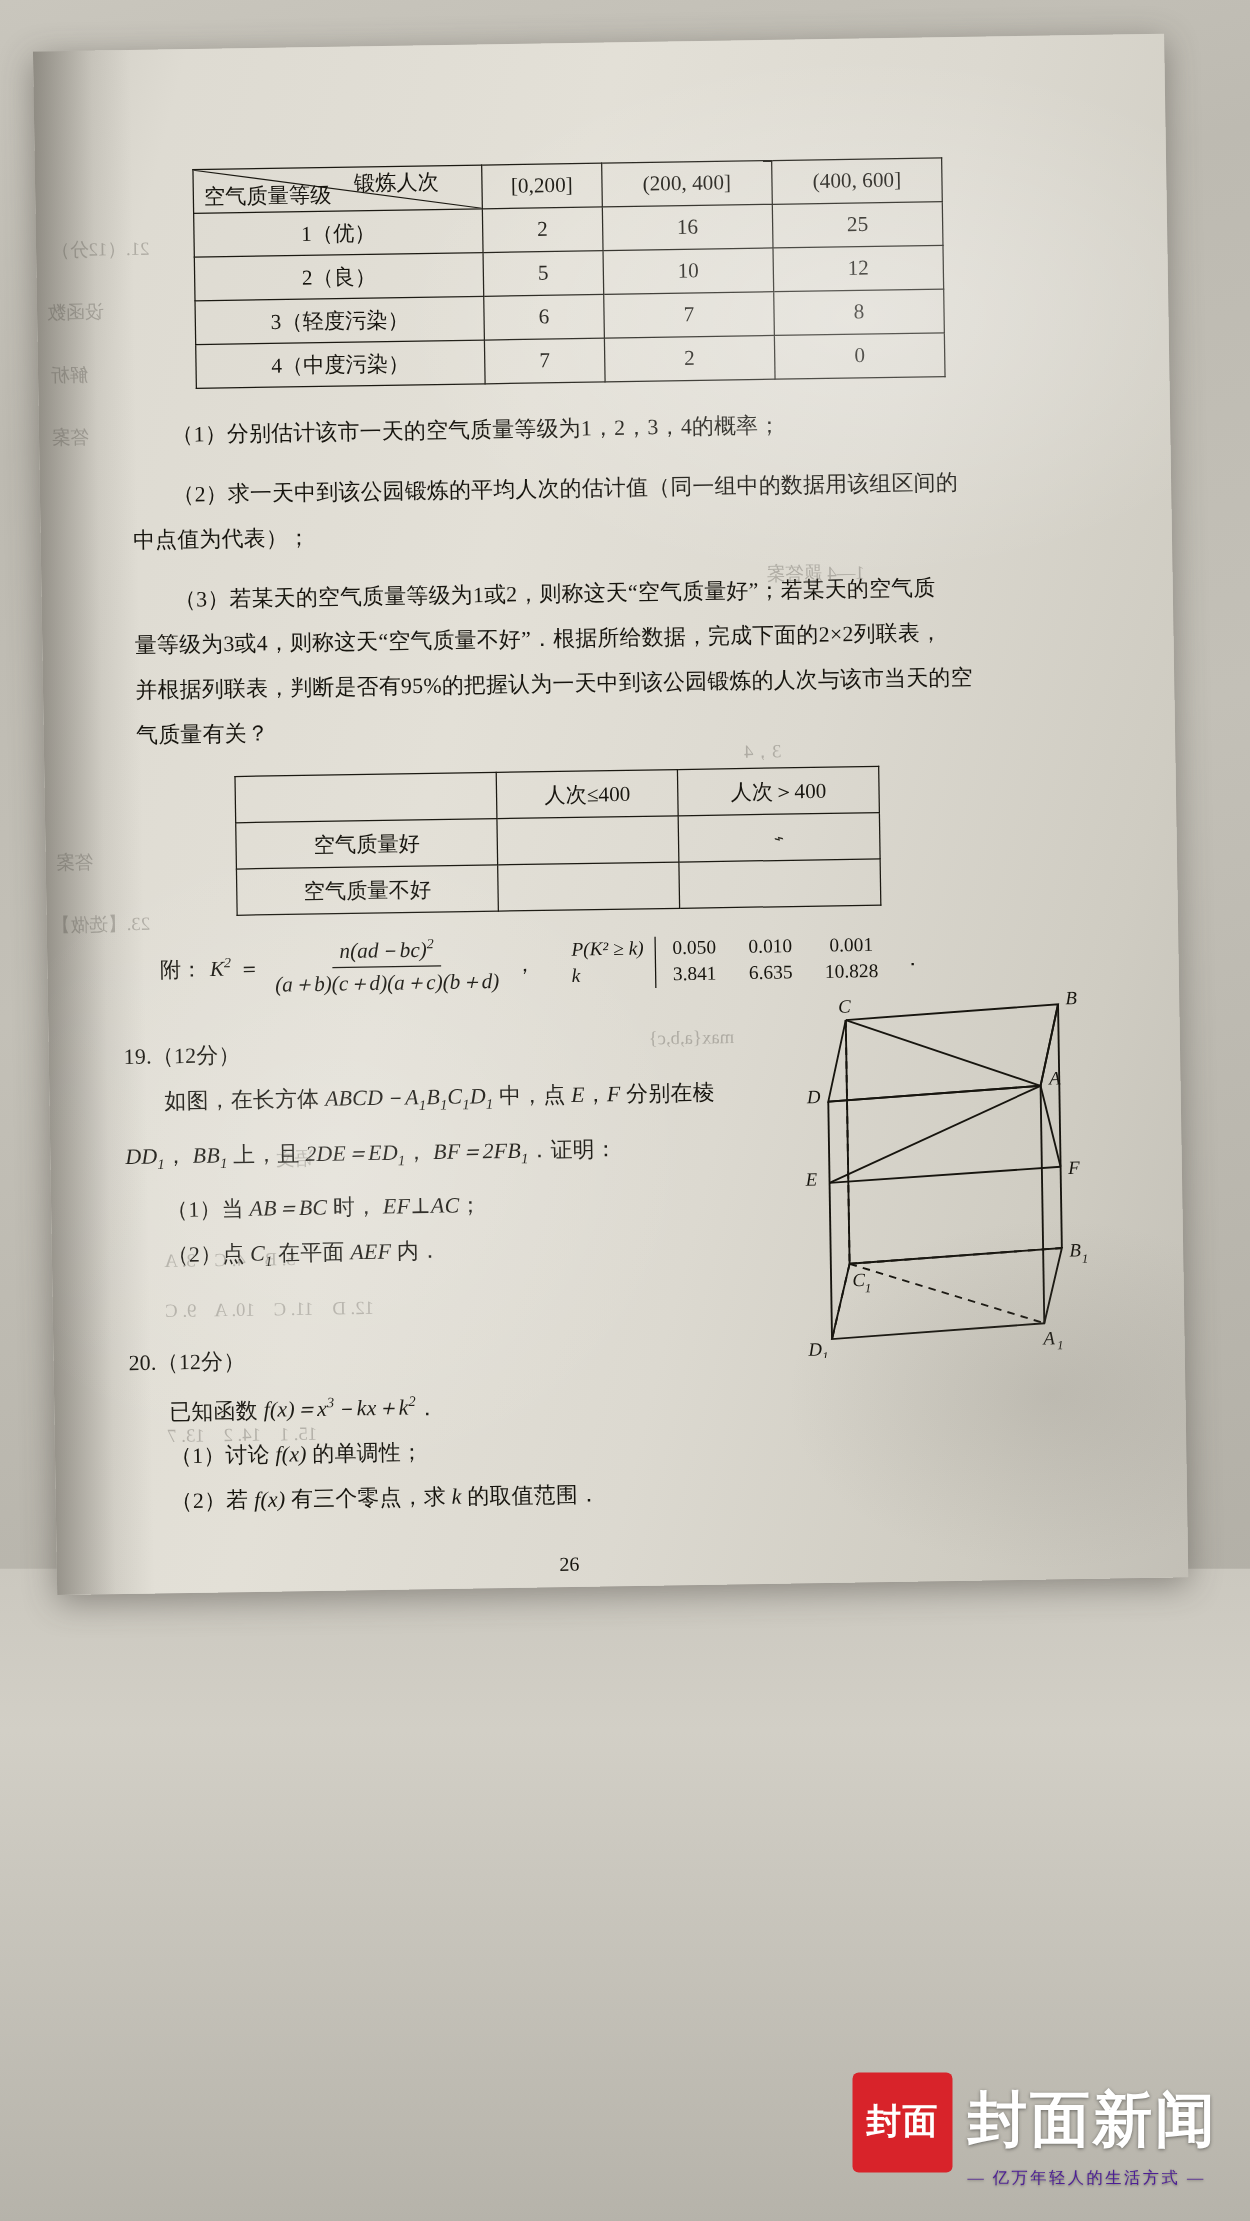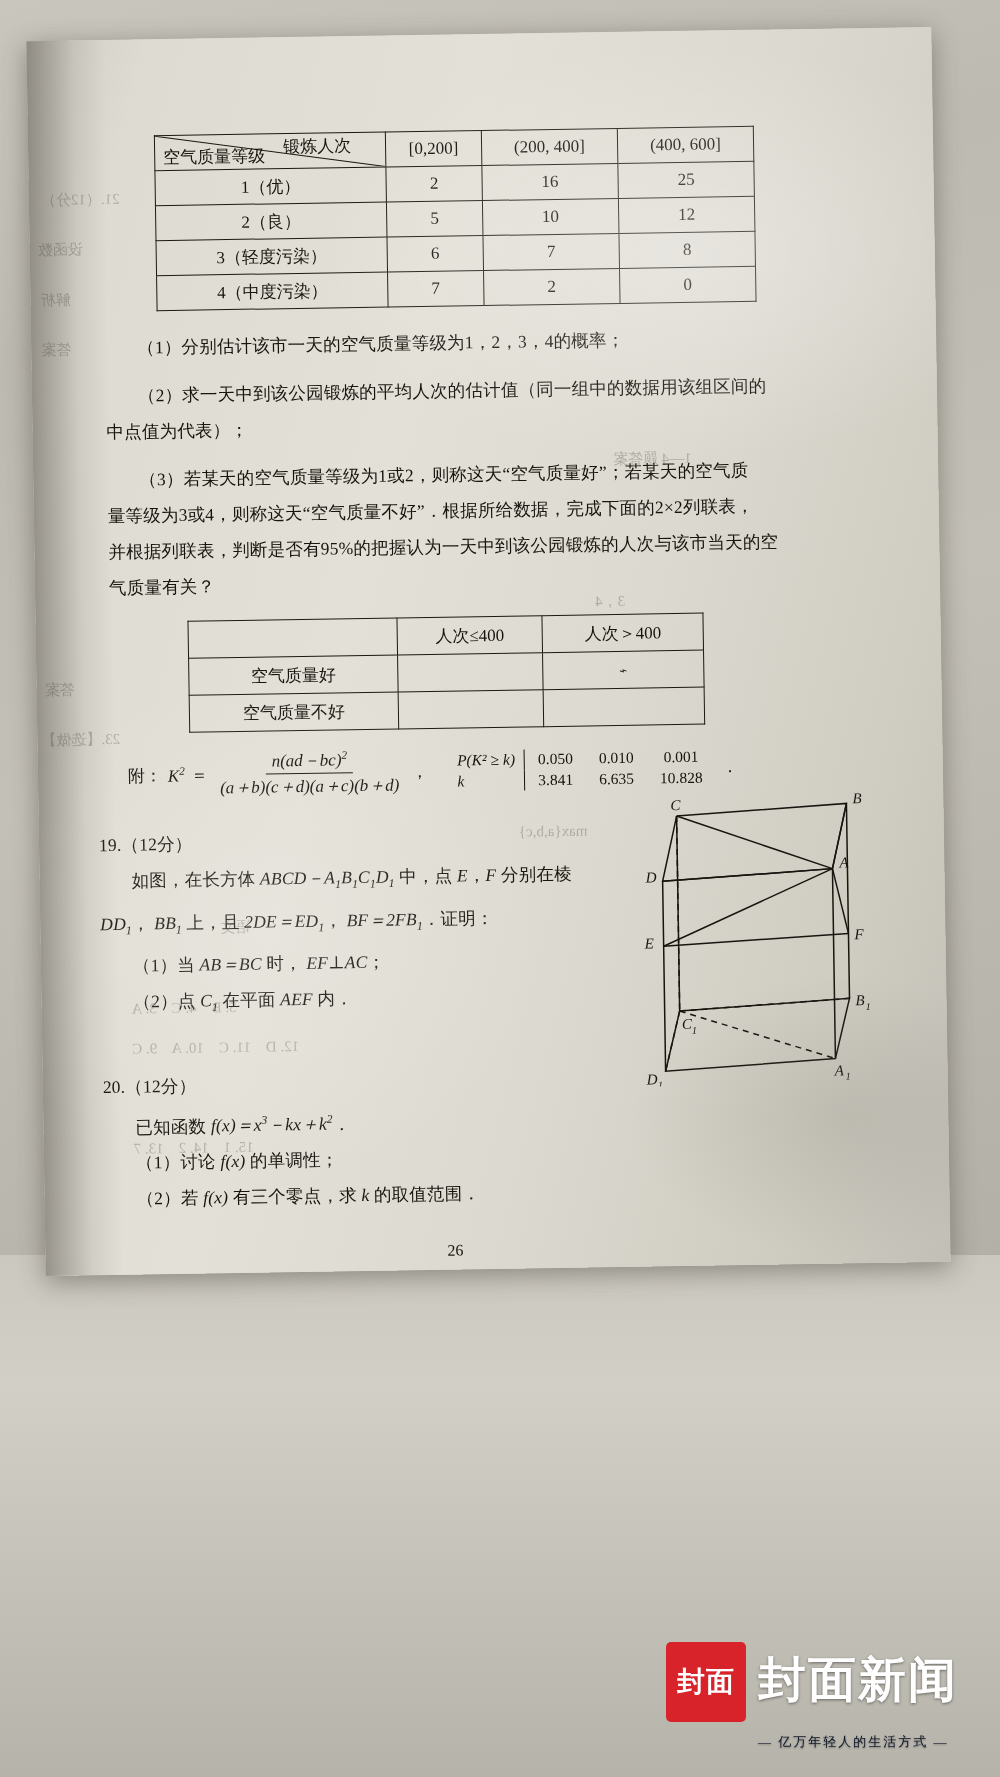--- a/index.html
+++ b/index.html
@@ -84,29 +84,29 @@
   .figure{position:absolute;right:-18px;top:-22px;}
 
   
   .pageno{text-align:center;font-size:16px;margin-top:30px;}
 
   
   .ghost{position:absolute;color:rgba(70,66,58,.30);font-size:15px;
          transform:scaleX(-1);white-space:nowrap;pointer-events:none;}
 
   
-  #wm{position:absolute;right:42px;bottom:26px;display:flex;align-items:flex-start;gap:12px;}
+  #wm{position:absolute;right:26px;bottom:26px;display:flex;align-items:flex-start;gap:12px;}
   #wmbox{width:80px;height:80px;background:#d8232a;border-radius:5px;
          display:flex;align-items:center;justify-content:center;}
   #wmbox span{color:#fff;font-size:28px;line-height:30px;font-weight:bold;
               font-family:"Liberation Serif",serif;text-align:center;letter-spacing:1px;}
   #wmtxt{padding-top:6px;}
   #wmtxt .big{font-size:48px;font-weight:bold;color:#fff;letter-spacing:2px;
               text-shadow:0 1px 3px rgba(0,0,0,.45);font-family:"Liberation Serif",serif;}
-  #wmtxt .sub{font-size:13px;color:#0f172a;letter-spacing:2px;margin-top:21px;
+  #wmtxt .sub{font-size:13px;color:#4c1d95;letter-spacing:2px;margin-top:5px;
               text-shadow:0 1px 2px rgba(0,0,0,.4);}
 </style>
 </head>
 <body>
 
 <div id="desk">
   <div class="desk-seam" style="left:0;right:0;top:1712px;height:3px;"></div>
   <div class="desk-seam" style="left:380px;top:1270px;width:3px;height:510px;transform:rotate(-9deg);transform-origin:top left;"></div>
 </div>
 

